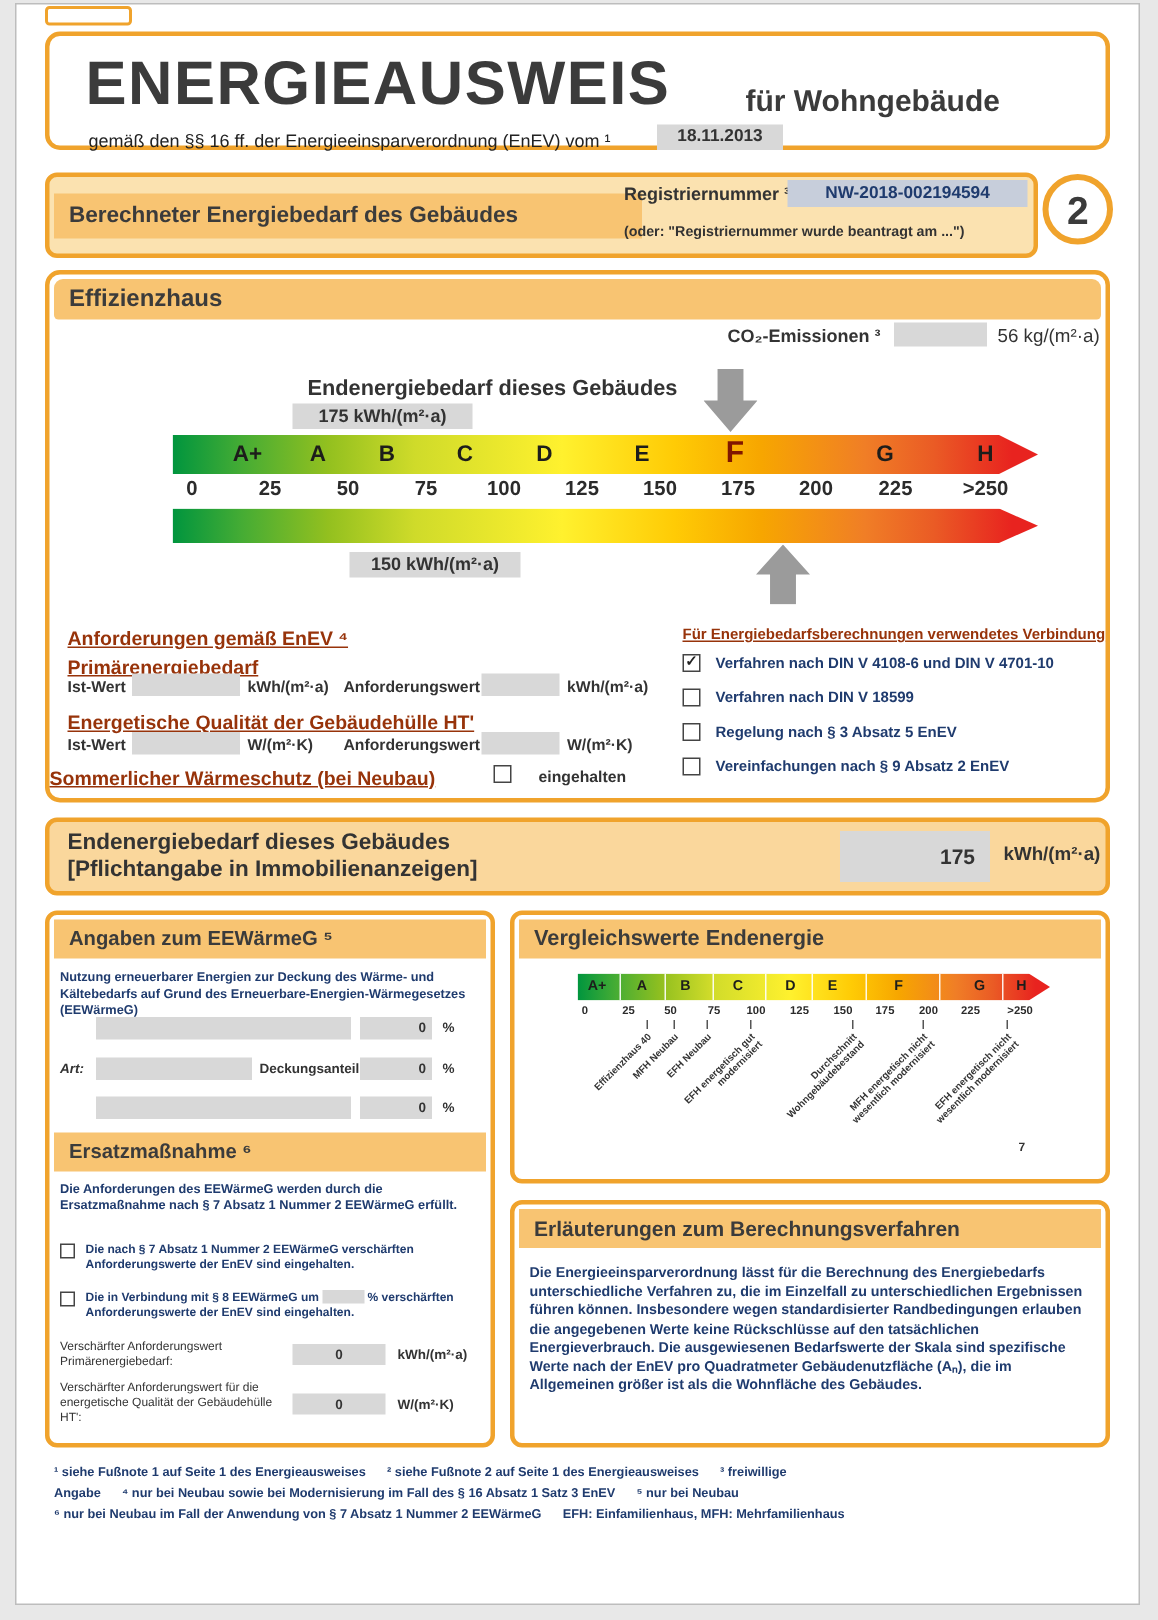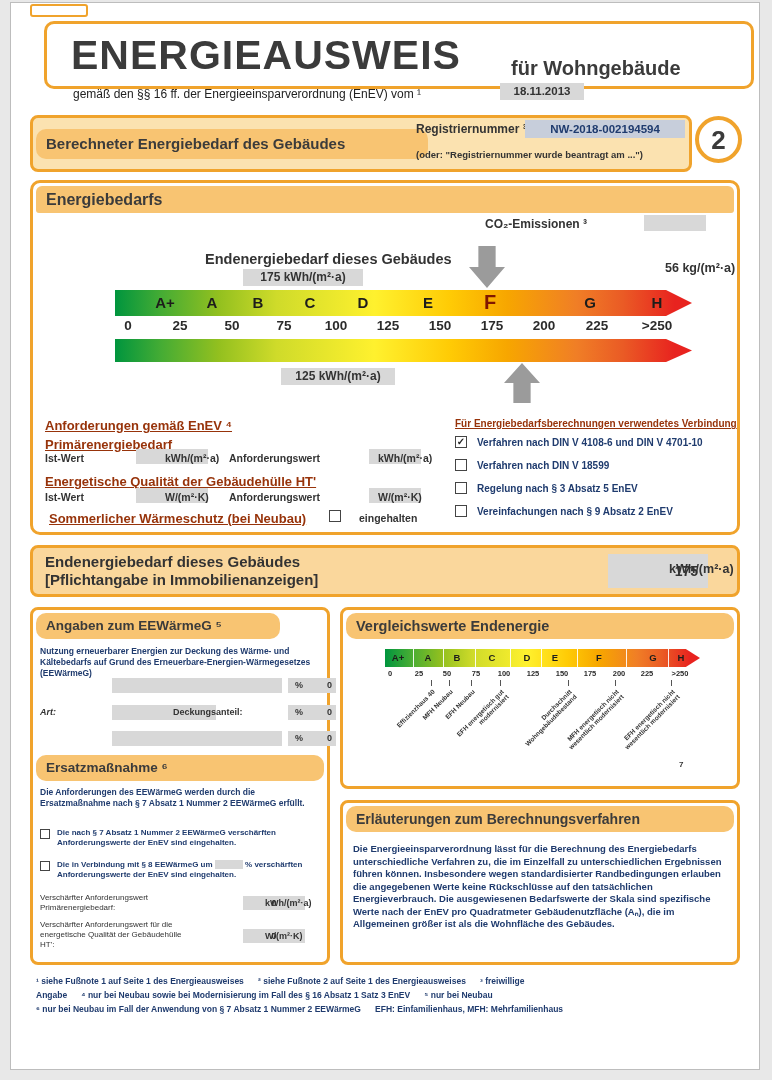--- a/index.html
+++ b/index.html
@@ -6,22 +6,22 @@
   .canvas { position:relative; width:772px; height:1080px; background:#e8e8e8;
             font-family:"Liberation Sans", sans-serif; overflow:hidden; }
   .page { position:absolute; left:10px; top:2px; width:750px; height:1068px;
           background:#fff; border:1px solid #bdbdbd; box-sizing:border-box; }
   .top-tab { position:absolute; left:30px; top:4px; width:58px; height:13px;
              border:2px solid #F0A32C; border-radius:3px; background:#fff; box-sizing:border-box; }
   .obox { position:absolute; border:3px solid #F0A32C; border-radius:10px; background:#fff; box-sizing:border-box; }
   .cream { background:#FBE2B0; }
   .cream2 { background:#FAD79C; }
   .strip { position:absolute; background:#F8C472; color:#3b3b3b; font-weight:bold;
-           padding-left:10px; border-radius:10px; box-sizing:border-box; white-space:nowrap; overflow:hidden; }
-  .gfield { position:absolute; background:#D8D8D8; box-sizing:border-box; font-weight:bold; color:#333;margin-left:48px; }
+           padding-left:10px; border-radius:0; box-sizing:border-box; white-space:nowrap; overflow:hidden; }
+  .gfield { position:absolute; background:#D8D8D8; box-sizing:border-box; font-weight:bold; color:#333; }
   .center { text-align:center; }
   .regfield { position:absolute; background:#C7CEDB; color:#1F3B6E; font-weight:bold;
               font-size:11.5px; text-align:center; line-height:18px; }
   .badge { position:absolute; left:695px; top:116px; width:47px; height:47px; border:4px solid #F0A32C;
            border-radius:50%; background:#fff; text-align:center; line-height:40px; font-size:26px;
            font-weight:bold; color:#3b3b3b; box-sizing:border-box; }
   .lbl { position:absolute; color:#333; white-space:nowrap; }
   .h-title { position:absolute; left:24px; top:8px; font-size:41px; font-weight:bold; color:#3b3b3b;
              letter-spacing:1px; white-space:nowrap; }
   .h-sub { position:absolute; left:464px; top:33px; font-size:20px; font-weight:bold; color:#3b3b3b; white-space:nowrap; }
@@ -61,41 +61,41 @@
   .fnotes { position:absolute; }
   .fline { white-space:pre-wrap; font-size:8.5px; font-weight:bold; color:#1F3B6E; line-height:14px; }
 </style>
 </head>
 <body>
 
 <div class="canvas">
   <div class="page"></div>
   <div class="top-tab"></div>
 
-  <div class="obox" style="left:44px;top:21px;width:710px;height:68px;">
+  <div class="obox" style="left:30px;top:21px;width:710px;height:79px;">
     <div class="h-title">ENERGIEAUSWEIS</div>
     <div class="h-sub">für Wohngebäude</div>
     <div class="h-law">gemäß den §§ 16 ff. der Energieeinsparverordnung (EnEV) vom ¹</div>
     <div class="gfield h-date">18.11.2013</div>
   </div>
 
   <div class="obox cream" style="left:30px;top:115px;width:662px;height:57px;border-radius:8px;">
     <div class="strip" style="left:3px;top:11px;width:392px;height:30px;line-height:30px;font-size:15px;">Berechneter Energiebedarf des Gebäudes</div>
     <div class="lbl" style="left:383px;top:4px;font-size:12px;font-weight:bold;">Registriernummer ³</div>
     <div class="regfield" style="left:492px;top:2px;width:160px;height:18px;">NW-2018-002194594</div>
     <div class="lbl" style="left:383px;top:31px;font-size:9.5px;font-weight:bold;">(oder: "Registriernummer wurde beantragt am ...")</div>
   </div>
   <div class="badge">2</div>
 
   <div class="obox" style="left:30px;top:180px;width:710px;height:355px;">
-    <div class="strip" style="left:3px;top:3px;width:698px;height:27px;line-height:27px;font-size:16px;border-radius:6px 6px 3px 3px;">Energiebedarfs</div>
+    <div class="strip" style="left:3px;top:3px;width:698px;height:27px;line-height:27px;font-size:16px;border-radius:6px 6px 3px 3px;">Effizienzhaus</div>
 
     <div class="lbl" style="left:452px;top:34px;font-size:12px;font-weight:bold;">CO₂-Emissionen ³</div>
     <div class="gfield" style="left:563px;top:32px;width:62px;height:16px;"></div>
-    <div class="lbl" style="left:632px;top:34px;font-size:12.5px;font-weight:bold;margin-top:44px;"><span>56</span>&nbsp;<span>kg/(m²·a)</span></div>
+    <div class="lbl" style="left:632px;top:34px;font-size:12.5px;font-weight:normal;"><span>56</span>&nbsp;<span>kg/(m²·a)</span></div>
 
     <div class="lbl" style="left:172px;top:68px;font-size:14.5px;font-weight:bold;">Endenergiebedarf dieses Gebäudes</div>
     <div class="gfield center" style="left:162px;top:86px;width:120px;height:17px;line-height:17px;font-size:12px;">175 kWh/(m²·a)</div>
     <div class="arrow-down" style="left:436px;top:63px;"></div>
 
     <div class="ebar" style="left:82px;top:107px;width:577px;height:26px;">
       <span class="sl" style="left:50px;">A+</span>
       <span class="sl" style="left:97px;">A</span>
       <span class="sl" style="left:143px;">B</span>
       <span class="sl" style="left:195px;">C</span>
@@ -114,42 +114,42 @@
       <span class="tk" style="left:273px;">125</span>
       <span class="tk" style="left:325px;">150</span>
       <span class="tk" style="left:377px;">175</span>
       <span class="tk" style="left:429px;">200</span>
       <span class="tk" style="left:482px;">225</span>
       <span class="tk" style="left:542px;">&gt;250</span>
     </div>
     <div class="ebar" style="left:82px;top:156px;width:577px;height:23px;"></div>
     <div class="arrow-up" style="left:471px;top:180px;"></div>
 
-    <div class="gfield center" style="left:200px;top:185px;width:114px;height:17px;line-height:17px;font-size:12px;">125 kWh/(m²·a)</div>
+    <div class="gfield center" style="left:200px;top:185px;width:114px;height:17px;line-height:17px;font-size:12px;">150 kWh/(m²·a)</div>
 
     <div class="mh" style="left:12px;top:235px;">Anforderungen gemäß EnEV ⁴</div>
     <div class="mh" style="left:12px;top:254px;">Primärenergiebedarf</div>
 
     <span class="slab" style="left:12px;top:269px;">Ist-Wert</span>
     <div class="gfield" style="left:55px;top:266px;width:72px;height:15px;"></div>
     <span class="slab" style="left:132px;top:269px;">kWh/(m²·a)</span>
     <span class="slab" style="left:196px;top:269px;">Anforderungswert</span>
     <div class="gfield" style="left:288px;top:266px;width:52px;height:15px;"></div>
     <span class="slab" style="left:345px;top:269px;">kWh/(m²·a)</span>
 
     <div class="mh" style="left:12px;top:291px;">Energetische Qualität der Gebäudehülle HT'</div>
 
     <span class="slab" style="left:12px;top:308px;">Ist-Wert</span>
     <div class="gfield" style="left:55px;top:305px;width:72px;height:15px;"></div>
     <span class="slab" style="left:132px;top:308px;">W/(m²·K)</span>
     <span class="slab" style="left:196px;top:308px;">Anforderungswert</span>
     <div class="gfield" style="left:288px;top:305px;width:52px;height:15px;"></div>
     <span class="slab" style="left:345px;top:308px;">W/(m²·K)</span>
 
-    <div class="mh" style="left:16px;top:328px;text-decoration:underline;">Sommerlicher Wärmeschutz (bei Neubau)</div>
+    <div class="mh" style="left:0;top:328px;text-decoration:underline;">Sommerlicher Wärmeschutz (bei Neubau)</div>
     <div class="cb" style="left:296px;top:327px;"></div>
     <span class="slab" style="left:326px;top:329px;text-align:right;">eingehalten</span>
 
     <div class="mh" style="left:422px;top:235px;font-size:10px;">Für Energiebedarfsberechnungen verwendetes Verbindung</div>
 
     <div class="cb" style="left:422px;top:253px;">✓</div>
     <div class="navylab" style="left:444px;top:254px;">Verfahren nach DIN V 4108-6 und DIN V 4701-10</div>
     <div class="cb" style="left:422px;top:276px;"></div>
     <div class="navylab" style="left:444px;top:277px;">Verfahren nach DIN V 18599</div>
     <div class="cb" style="left:422px;top:299px;"></div>
@@ -159,21 +159,21 @@
   </div>
 
   <div class="obox cream2" style="left:30px;top:545px;width:710px;height:52px;border-radius:8px;">
     <div class="lbl" style="left:12px;top:5px;font-size:15px;font-weight:bold;">Endenergiebedarf dieses Gebäudes</div>
     <div class="lbl" style="left:12px;top:23px;font-size:15px;font-weight:bold;">[Pflichtangabe in Immobilienanzeigen]</div>
     <div class="gfield" style="left:527px;top:6px;width:100px;height:34px;line-height:34px;text-align:right;padding-right:10px;font-size:14px;">175</div>
     <div class="lbl" style="left:636px;top:14px;font-size:12.5px;font-weight:bold;">kWh/(m²·a)</div>
   </div>
 
   <div class="obox" style="left:30px;top:607px;width:300px;height:358px;border-radius:8px;">
-    <div class="strip" style="left:3px;top:3px;width:244px;height:26px;line-height:26px;font-size:13.5px;">Angaben zum EEWärmeG ⁵</div>
+    <div class="strip" style="left:3px;top:3px;width:288px;height:26px;line-height:26px;font-size:13.5px;">Angaben zum EEWärmeG ⁵</div>
     <div class="intro" style="left:7px;top:36px;width:282px;">Nutzung erneuerbarer Energien zur Deckung des Wärme- und Kältebedarfs auf Grund des Erneuerbare-Energien-Wärmegesetzes (EEWärmeG)</div>
 
     <div class="gfield" style="left:31px;top:68px;width:170px;height:15px;"></div>
     <div class="gfield vfield" style="left:207px;top:68px;width:48px;height:15px;">0</div>
     <span class="pctlab" style="left:262px;top:70px;">%</span>
 
     <span class="slab2" style="left:7px;top:97px;font-style:italic;">Art:</span>
     <div class="gfield" style="left:31px;top:95px;width:104px;height:15px;"></div>
     <span class="slab2" style="left:140px;top:97px;">Deckungsanteil:</span>
     <div class="gfield vfield" style="left:207px;top:95px;width:48px;height:15px;">0</div>

